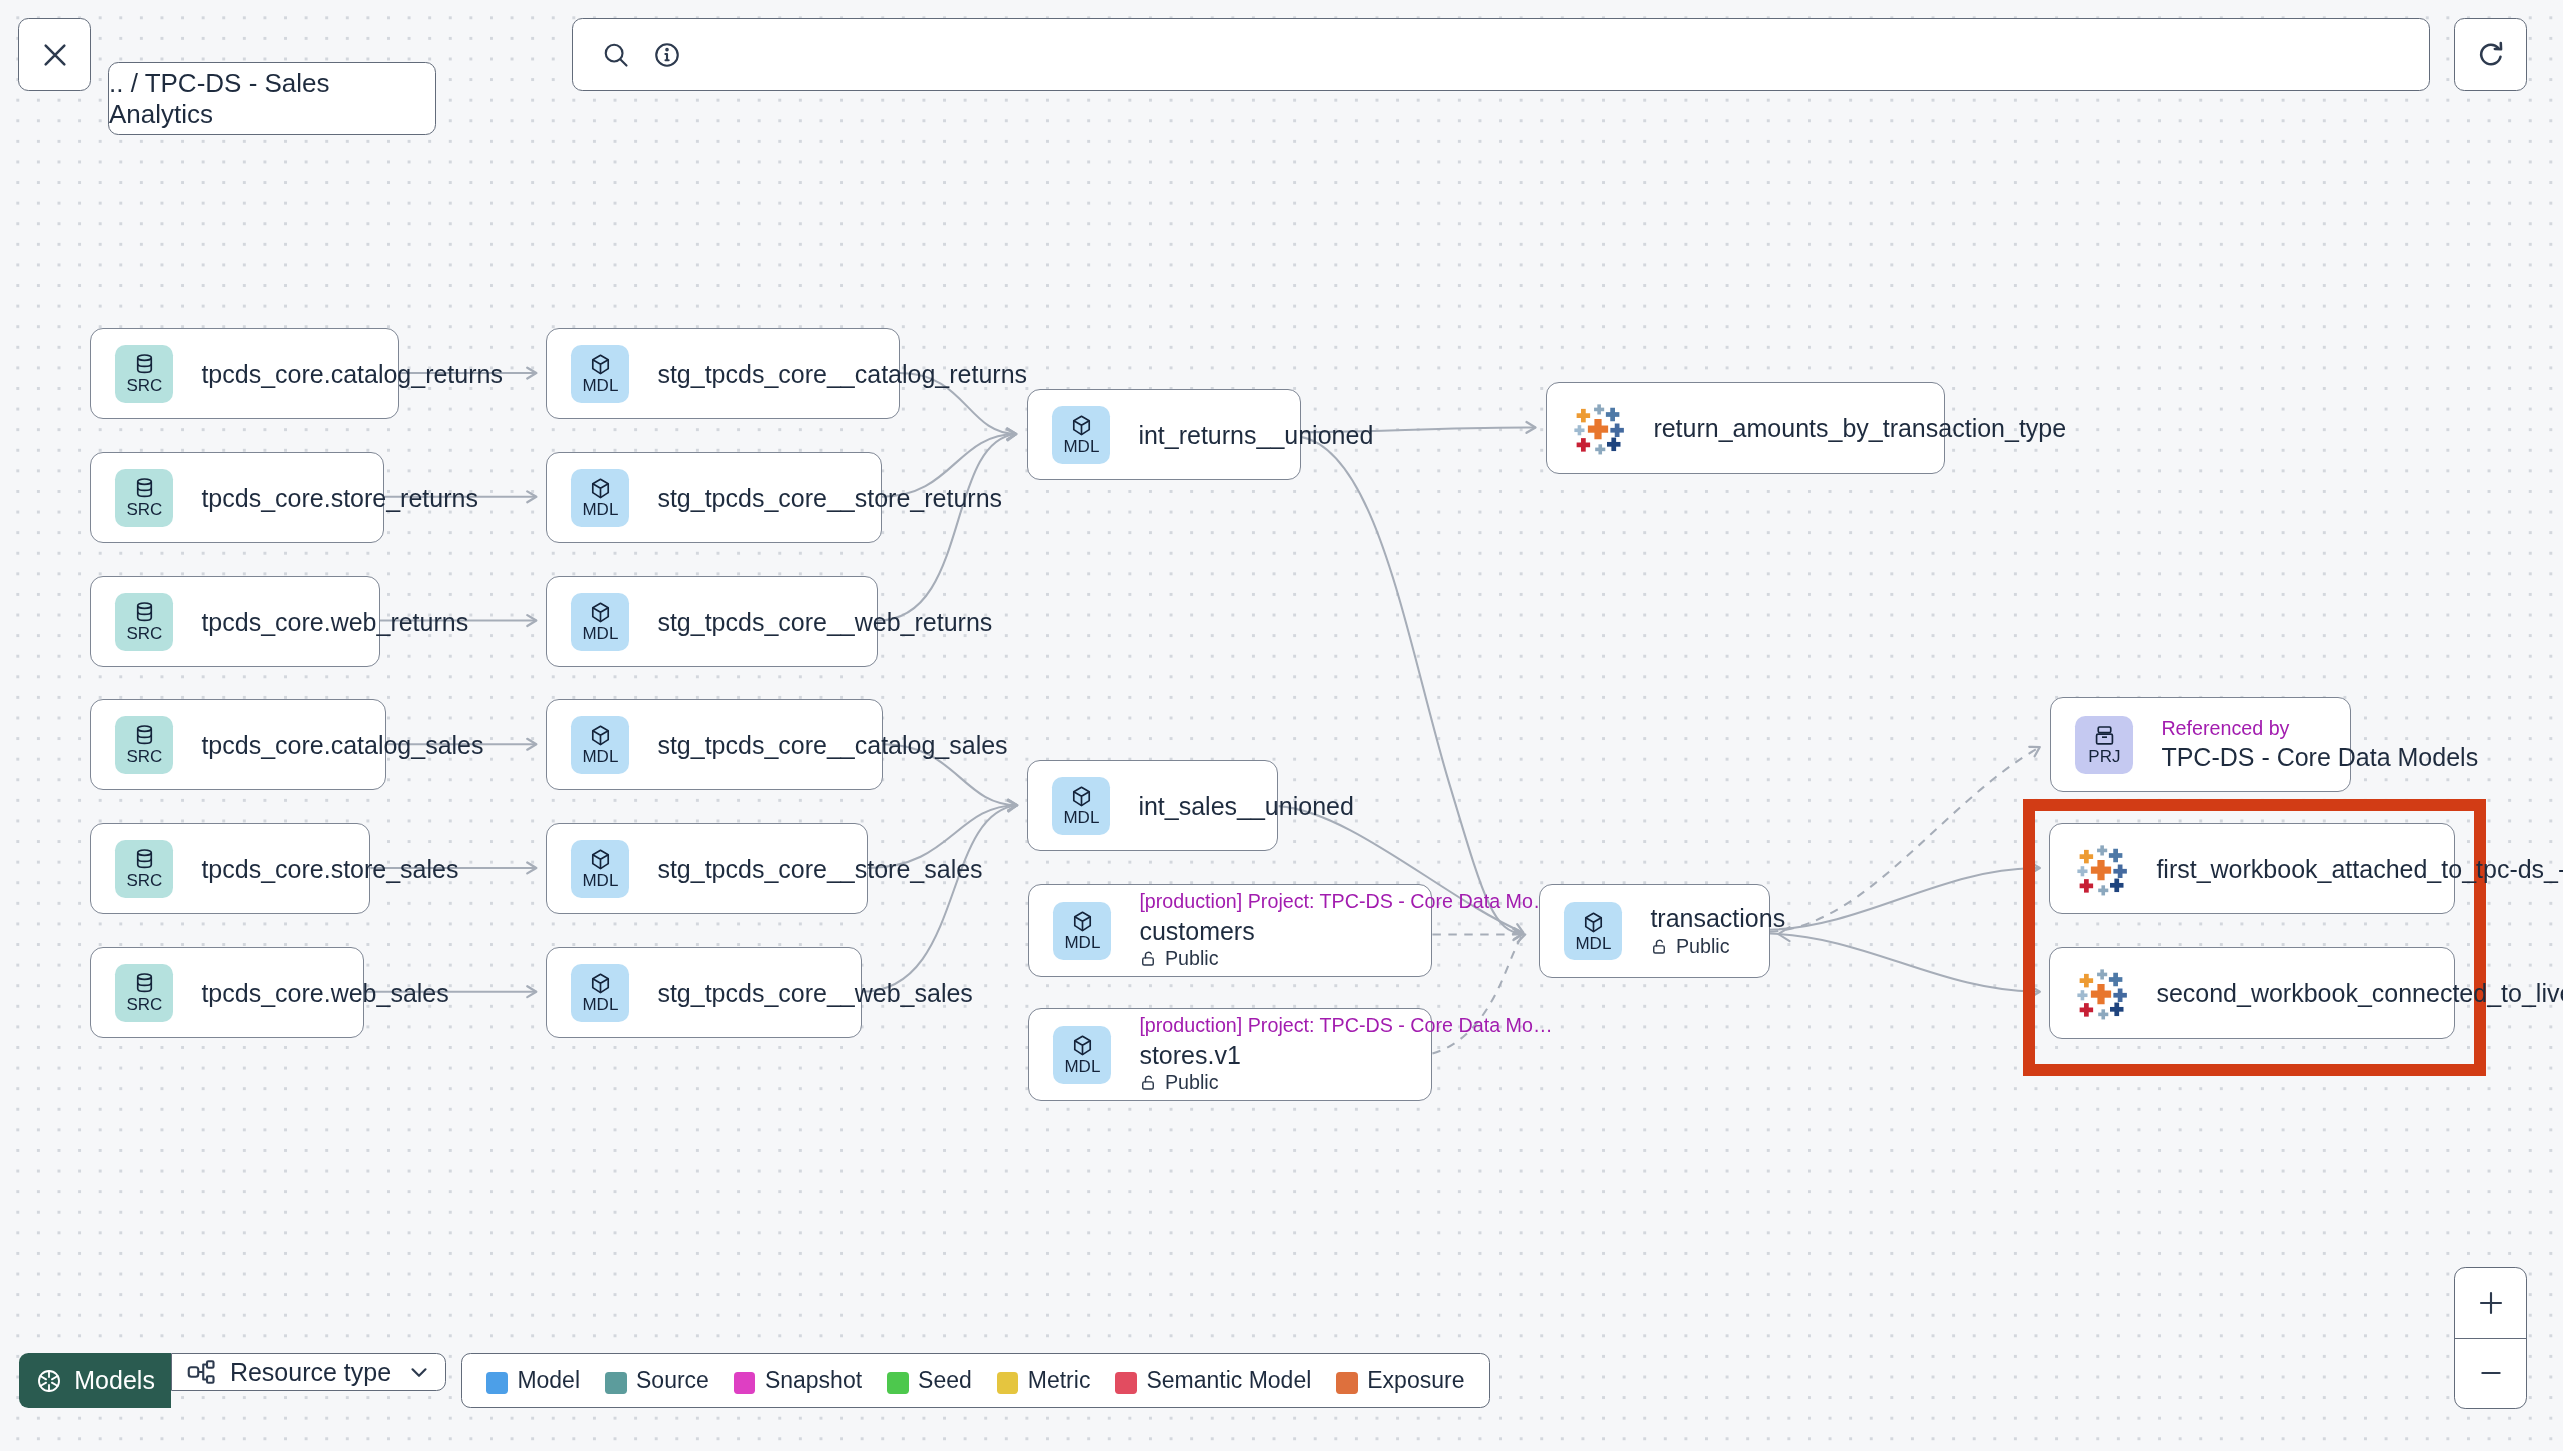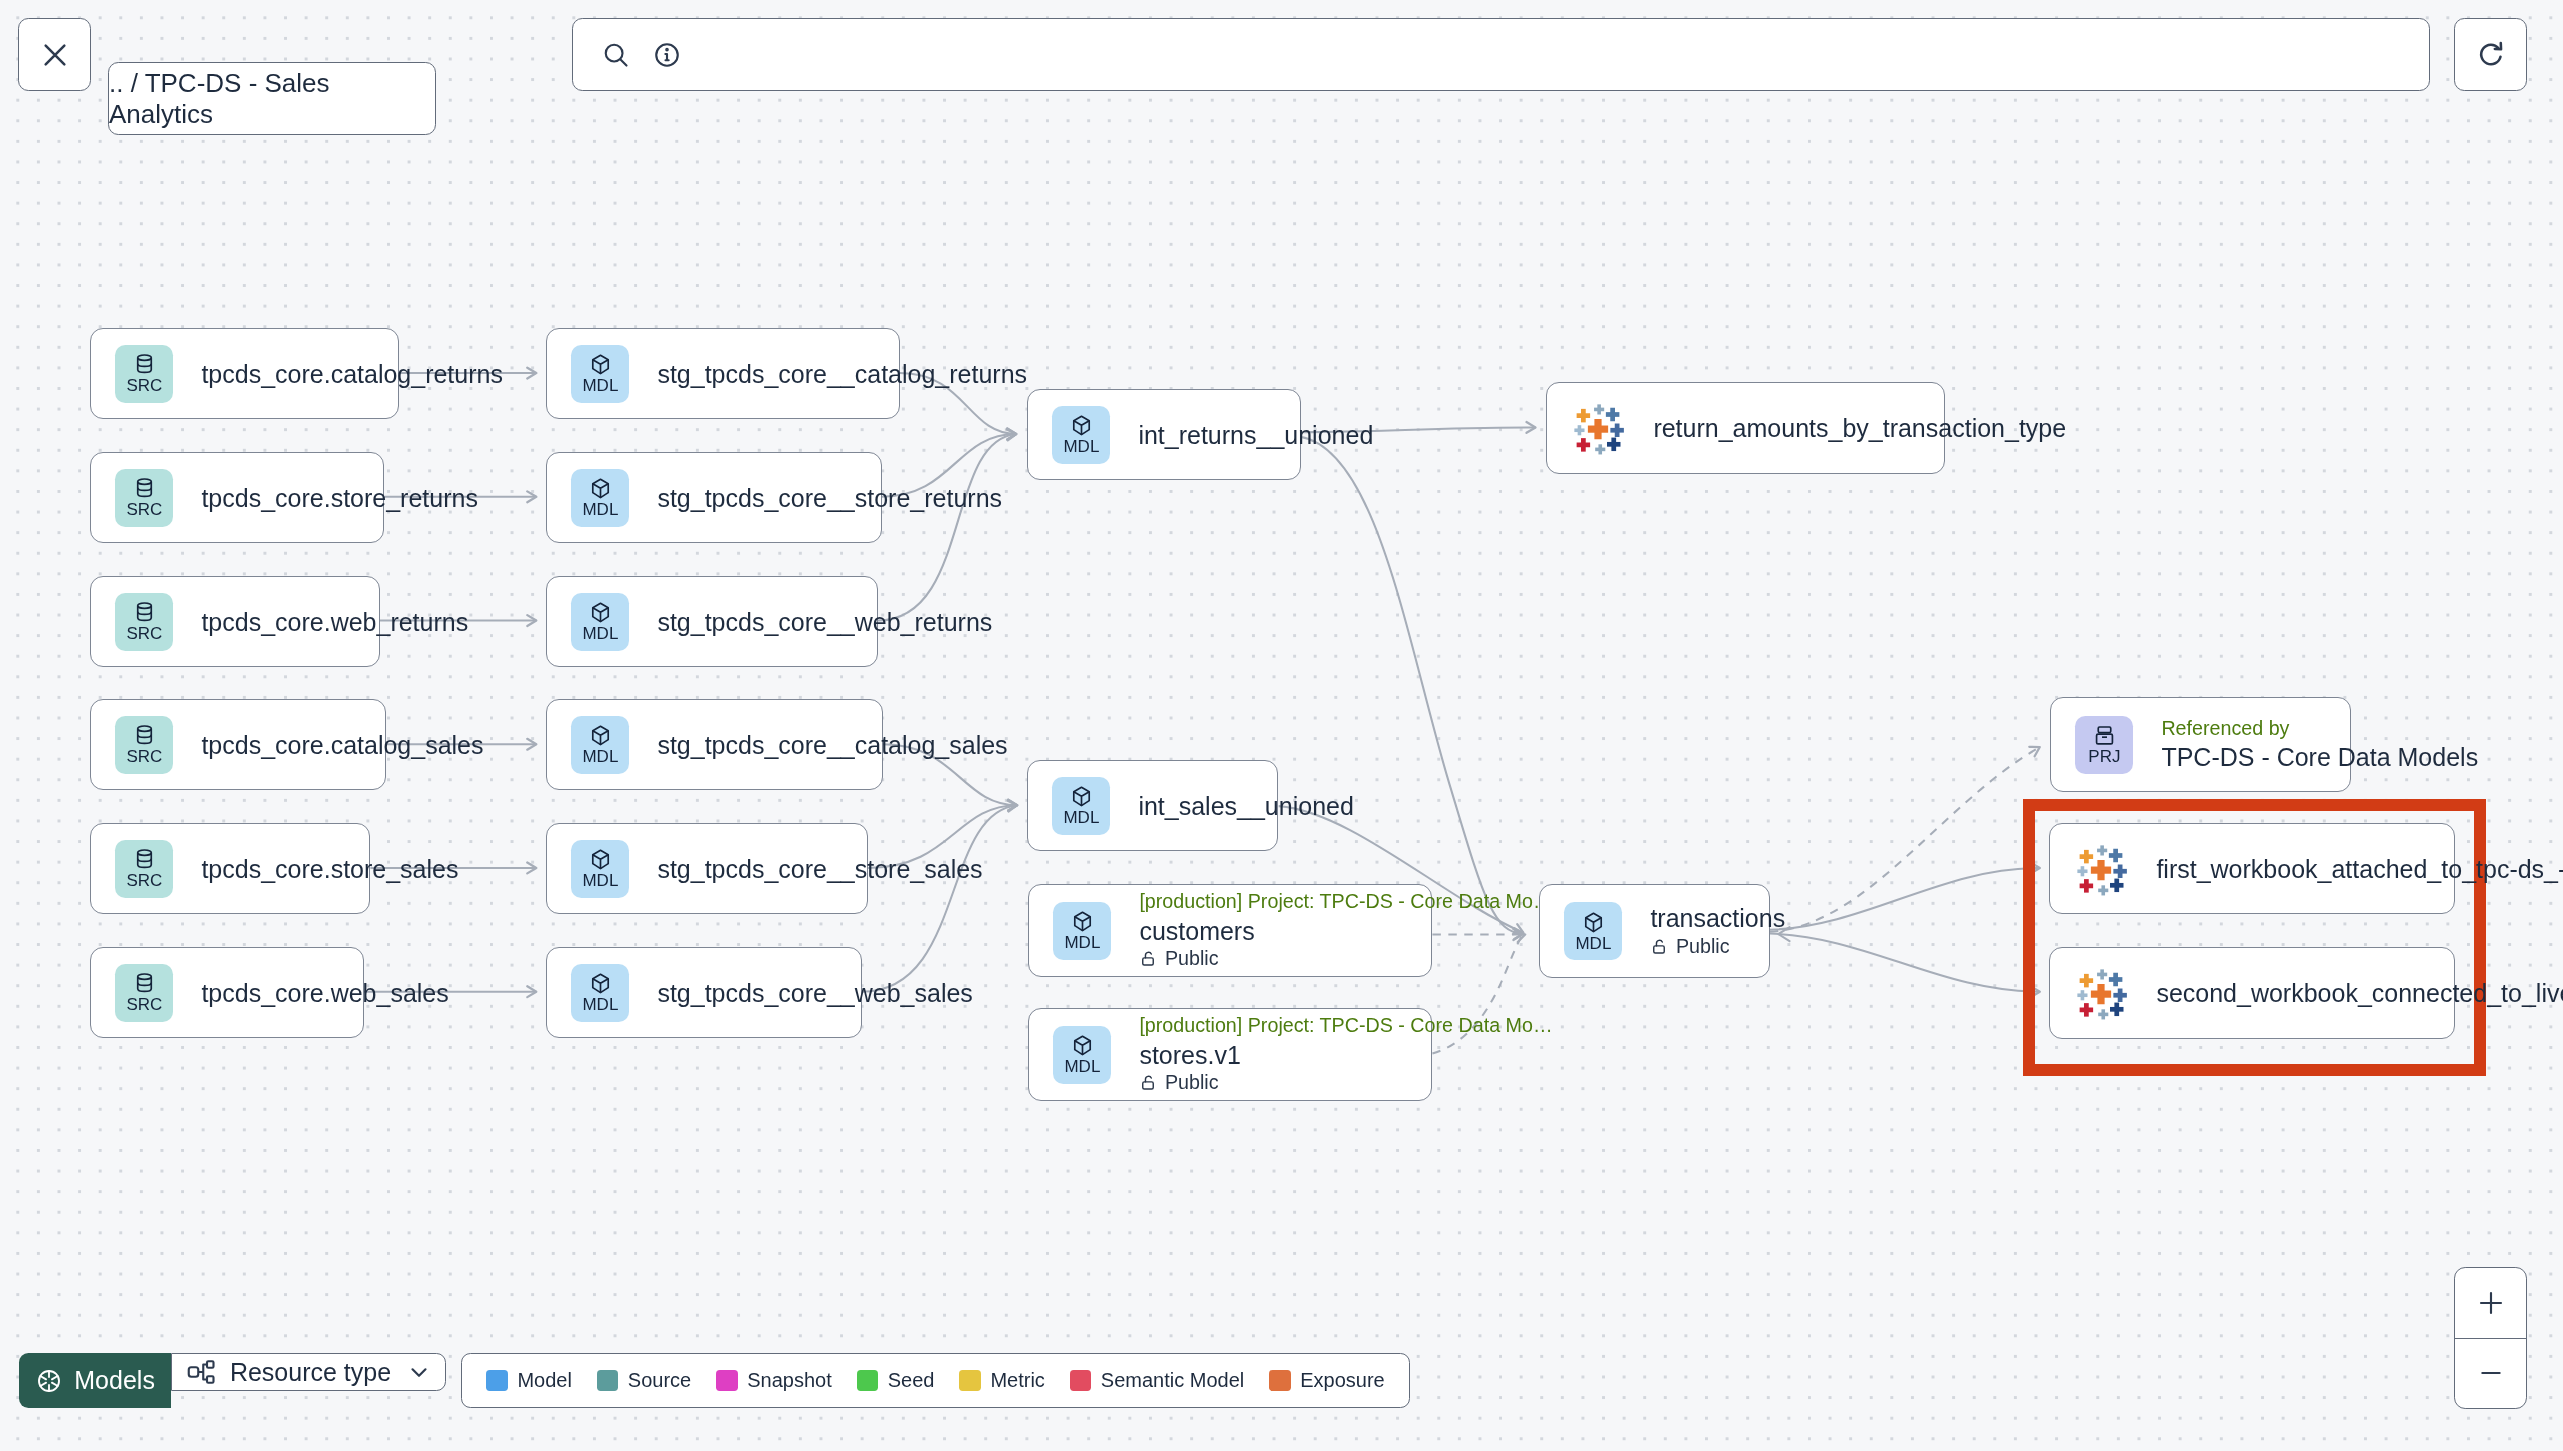--- a/index.html
+++ b/index.html
@@ -23,36 +23,36 @@
   .edge.dashed{stroke-dasharray:9 8;}
   .node{position:absolute;background:#fff;border:1.9px solid #7e8694;border-radius:13px;
     box-sizing:border-box;display:flex;align-items:center;padding:0 24.4px;gap:28px;cursor:pointer;}
   .chip{width:58px;height:58px;border-radius:10.3px;flex:0 0 auto;display:flex;flex-direction:column;
     align-items:center;justify-content:center;gap:0px;}
   .chip svg{width:25px;height:25px;}
   .chip .chip-badge{font-size:17px;line-height:18px;color:#14233a;}
   .exp-ic{width:54px;height:54px;flex:0 0 auto;}
   .txt{display:flex;flex-direction:column;justify-content:flex-start;gap:3.7px;min-width:0;}
   .lbl{font-size:25px;line-height:28px;color:#1e2b3e;white-space:nowrap;}
-  .sub{font-size:19.7px;line-height:21.6px;color:#4d7c0f;white-space:nowrap;}
+  .sub{font-size:19.7px;line-height:21.6px;color:#a21caf;white-space:nowrap;}
   .access{display:flex;align-items:center;gap:7.5px;font-size:19.7px;line-height:21.6px;color:#2a3648;}
   .access svg{width:18px;height:18px;}
   #highlight-rect{position:absolute;left:2023px;top:799px;width:463px;height:277px;
     box-sizing:border-box;border:12.2px solid #d23c15;}
   
   #lenses-btn{position:absolute;left:19px;top:1353px;width:152px;height:55px;background:#2a5b50;
     border-radius:9.4px 0 0 9.4px;display:flex;align-items:center;justify-content:center;gap:11.2px;
     color:#fff;font-size:25px;cursor:pointer;}
   #lenses-btn svg{width:28px;height:28px;stroke:#fff;}
   #lens-selector{position:absolute;left:171px;top:1353px;width:275px;height:38px;background:#fff;
     border:1.9px solid #626b7a;border-radius:0 9.4px 9.4px 0;box-sizing:border-box;display:flex;
     align-items:center;justify-content:center;gap:15px;font-size:25px;cursor:pointer;}
   #legend{position:absolute;left:461px;top:1353px;height:55px;background:#fff;border:1.9px solid #626b7a;
     border-radius:9.4px;box-sizing:border-box;display:flex;align-items:center;padding:0 24.4px;gap:25px;}
-  .leg-item{display:flex;align-items:center;gap:9.4px;font-size:20px;color:#1e2b3e;}
+  .leg-item{display:flex;align-items:flex-end;gap:9.4px;font-size:23px;color:#1e2b3e;}
   .leg-sw{width:21.6px;height:21.6px;border-radius:3.7px;}
   #zoom-panel{position:absolute;left:2454px;top:1267px;width:73px;height:142px;background:#fff;
     border:1.9px solid #626b7a;border-radius:11.2px;box-sizing:border-box;display:flex;flex-direction:column;}
   .zoom-cell{flex:1;display:flex;align-items:center;justify-content:center;cursor:pointer;}
   .zoom-cell:first-child{border-bottom:1.9px solid #626b7a;}
   .zoom-cell svg{width:32px;height:32px;}
 </style>
 </head>
 <body>
 

